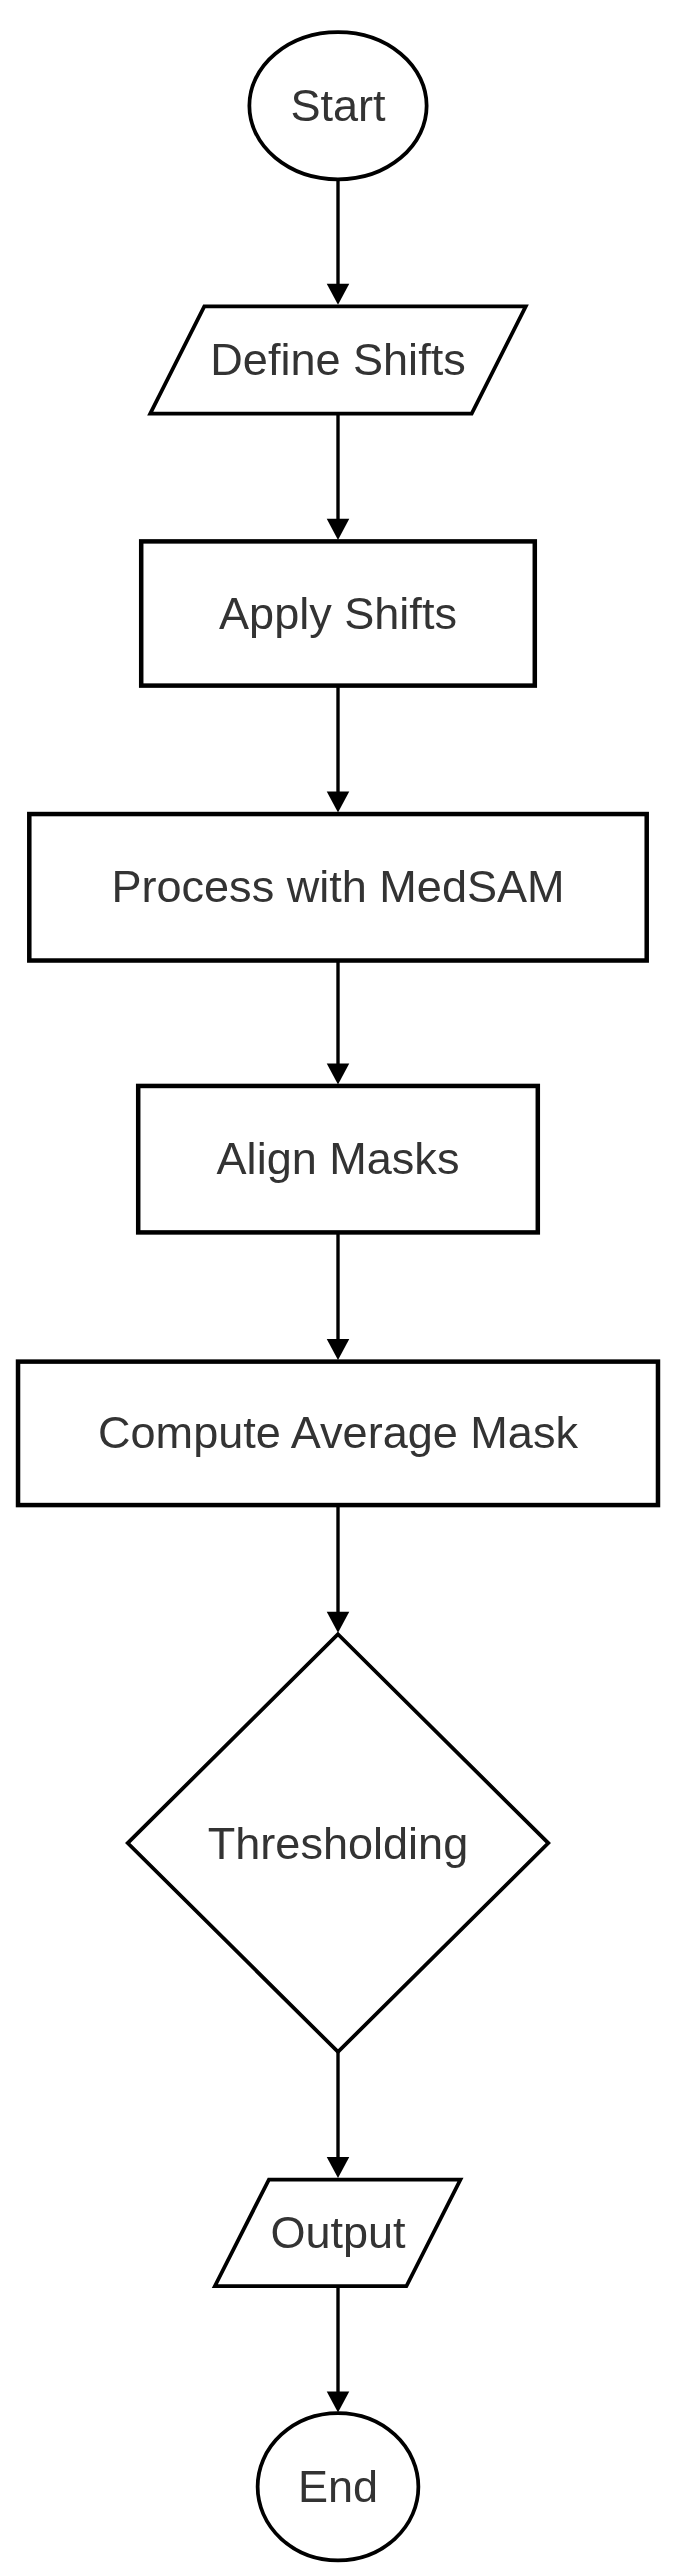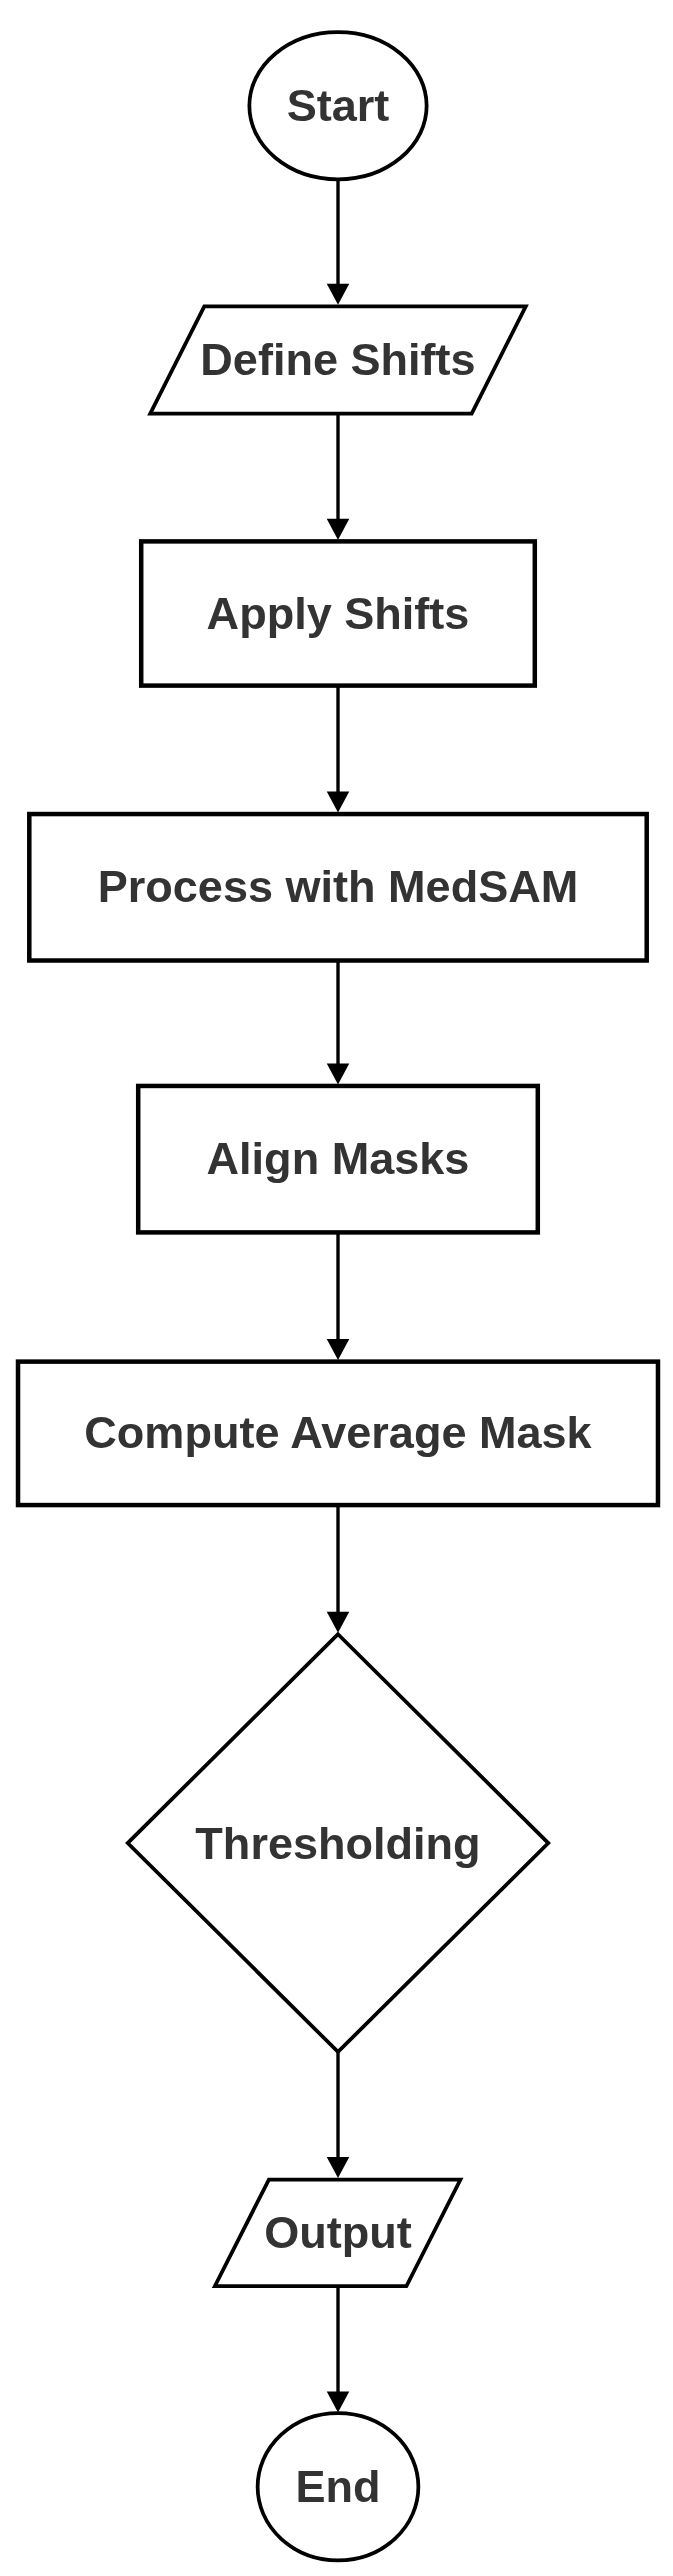--- a/index.html
+++ b/index.html
@@ -4,21 +4,20 @@
 <style>
   html, body {
     margin: 0;
     padding: 0;
     background: #ffffff;
   }
   .canvas-wrap {
     width: 673px;
     height: 2576px;
     background: #ffffff;
-    font-weight: bold;
   }
   svg { display: block; }
   .shape {
     fill: #ffffff;
     stroke-linejoin: miter;
   }
   .shape-rect   { stroke-width: 6; }
   .shape-ellipse{ stroke-width: 5; }
   .shape-para   { stroke-width: 5; }
   .shape-diamond{ stroke-width: 5; }

